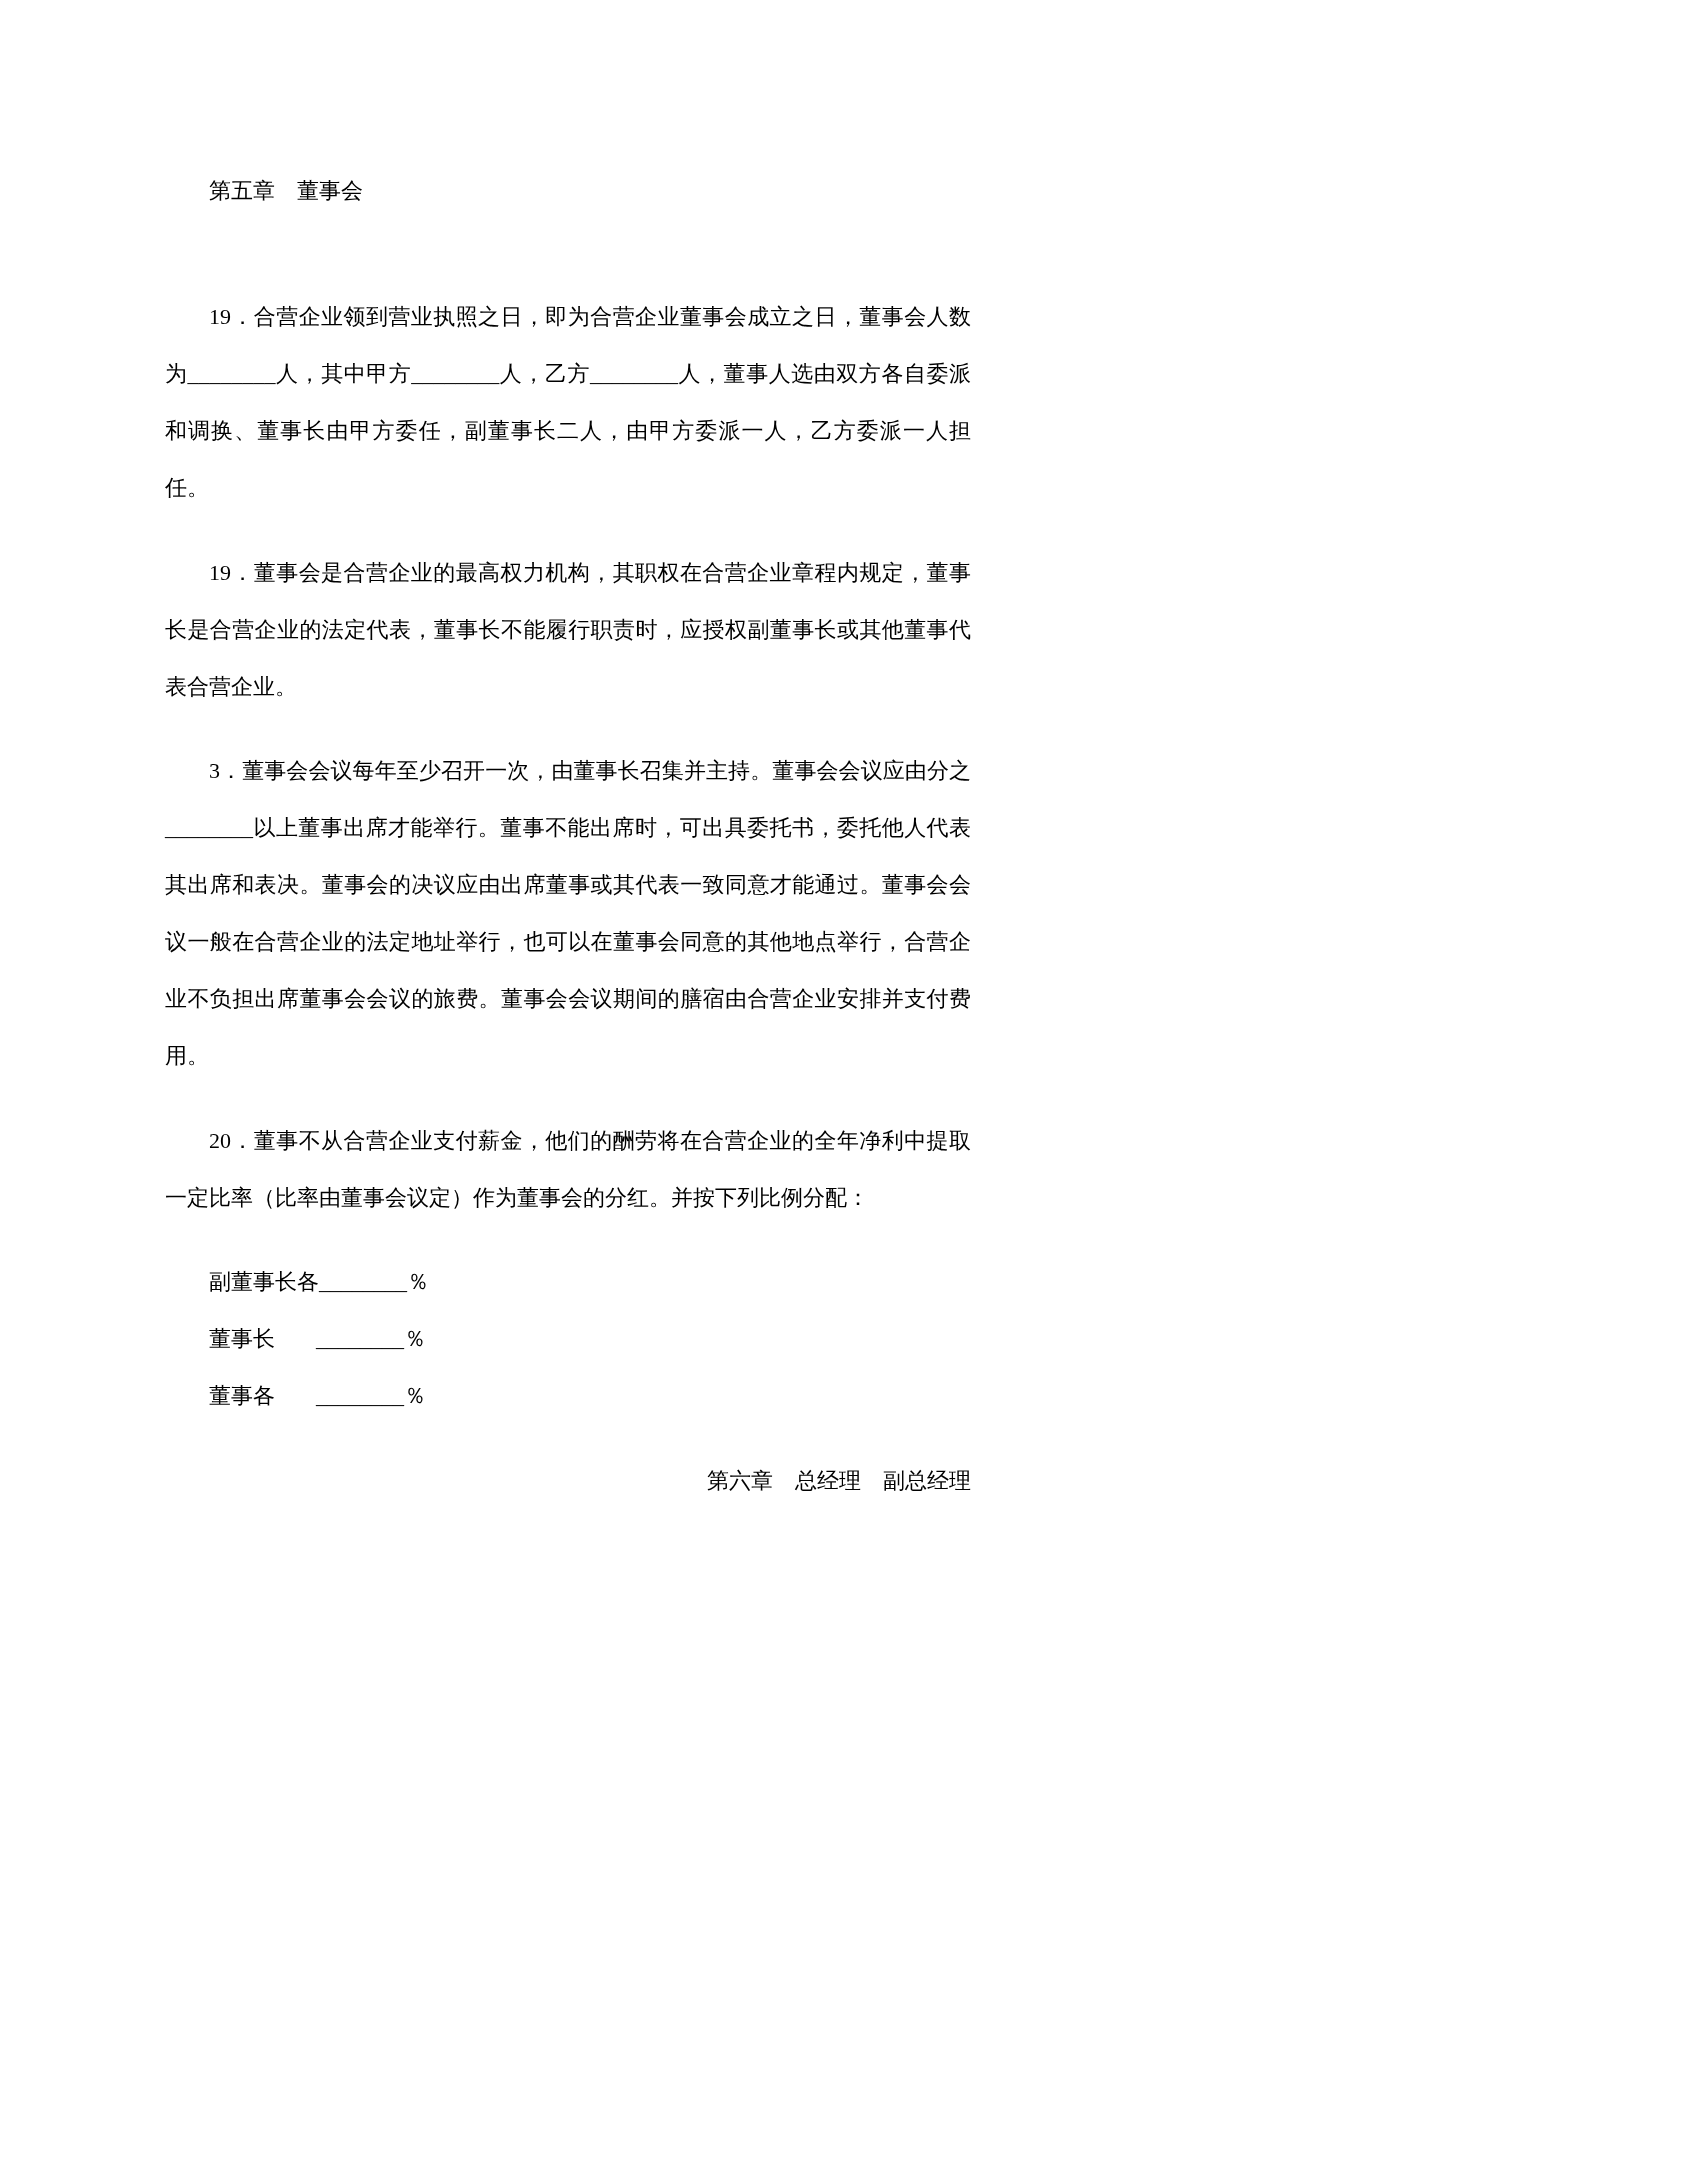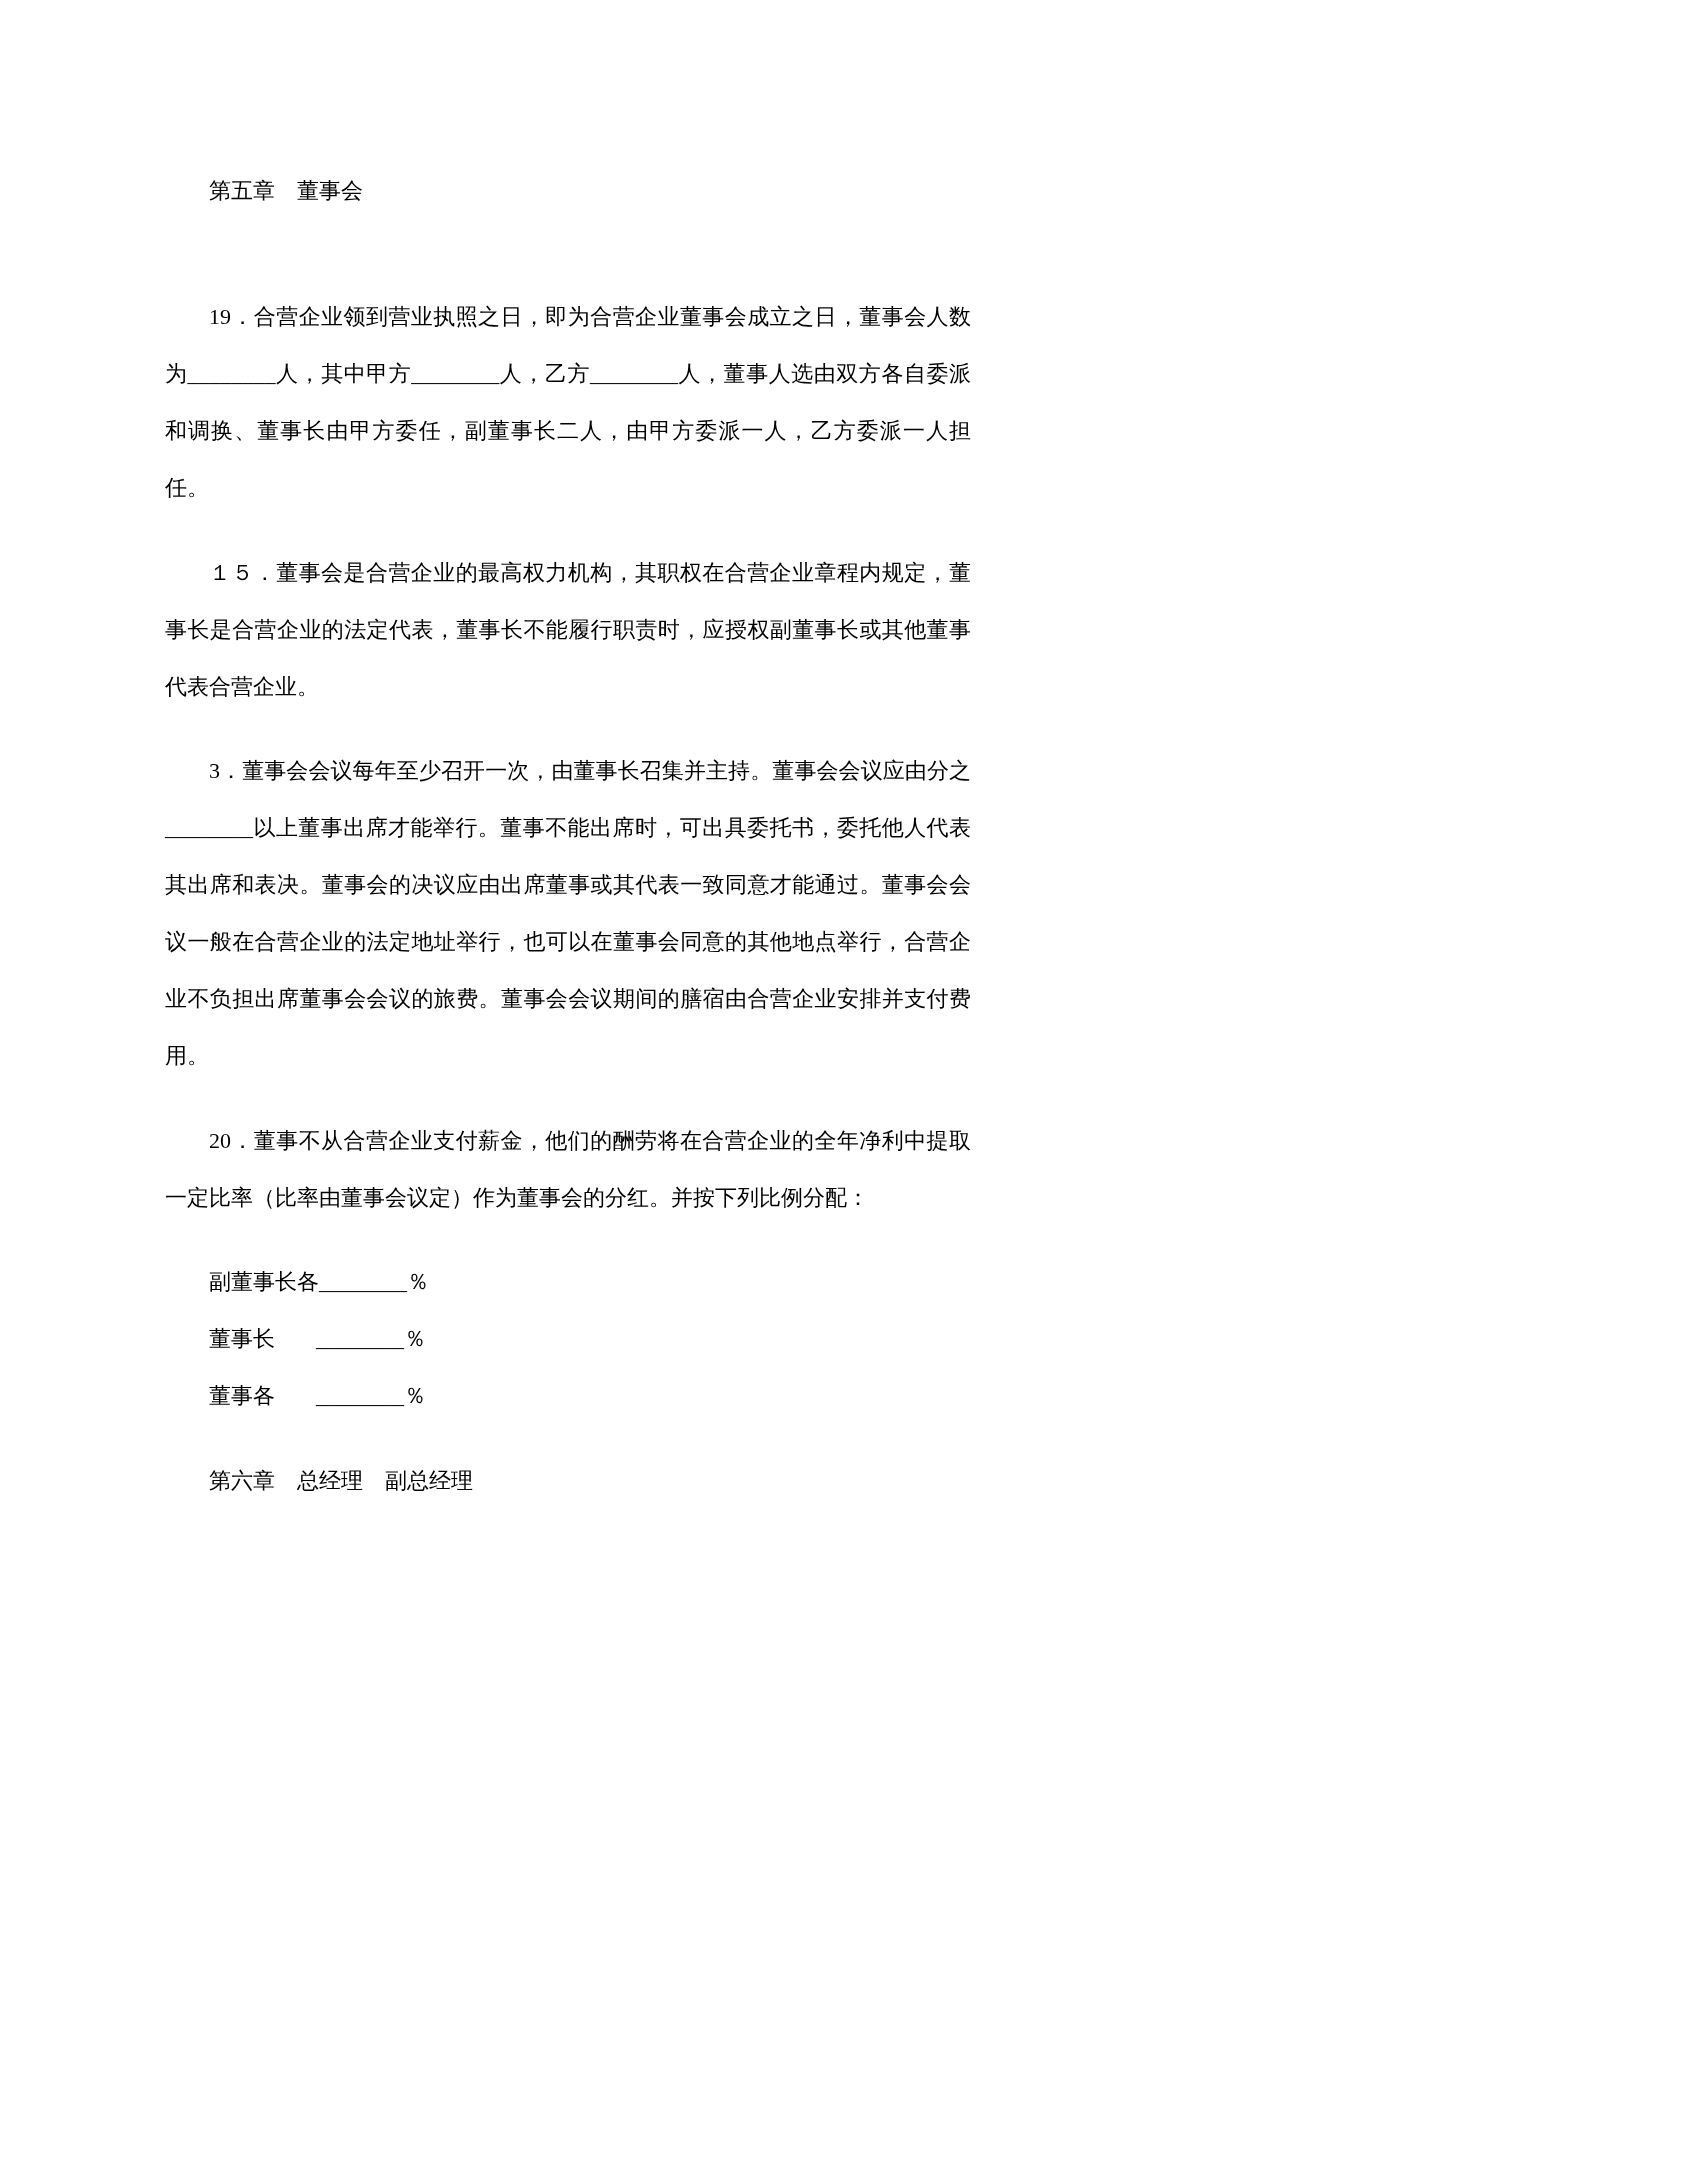--- a/index.html
+++ b/index.html
@@ -30,20 +30,21 @@
   .chapter-title {
     font-weight: normal;
     text-indent: 2em;
     white-space: pre-wrap;
   }
   .chapter-title.ch5 {
     margin-bottom: 69px;
   }
   .chapter-title.ch6 {
     margin-top: 27.5px;
+    text-align: right;
   }
   .para {
     text-align: justify;
     text-indent: 2em;
     margin-bottom: 27.5px;
     word-break: break-all;
   }
   .alloc {
     margin-top: 0;
     margin-bottom: 27.5px;
@@ -62,21 +63,21 @@
 </head>
 <body>
 
 <div class="page">
   <div class="content">
 
     <p class="chapter-title ch5">第五章　董事会</p>
 
     <p class="para">19．合营企业领到营业执照之日，即为合营企业董事会成立之日，董事会人数为________人，其中甲方________人，乙方________人，董事人选由双方各自委派和调换、董事长由甲方委任，副董事长二人，由甲方委派一人，乙方委派一人担任。</p>
 
-    <p class="para">１５．董事会是合营企业的最高权力机构，其职权在合营企业章程内规定，董事长是合营企业的法定代表，董事长不能履行职责时，应授权副董事长或其他董事代表合营企业。</p>
+    <p class="para">19．董事会是合营企业的最高权力机构，其职权在合营企业章程内规定，董事长是合营企业的法定代表，董事长不能履行职责时，应授权副董事长或其他董事代表合营企业。</p>
 
     <p class="para">3．董事会会议每年至少召开一次，由董事长召集并主持。董事会会议应由分之________以上董事出席才能举行。董事不能出席时，可出具委托书，委托他人代表其出席和表决。董事会的决议应由出席董事或其代表一致同意才能通过。董事会会议一般在合营企业的法定地址举行，也可以在董事会同意的其他地点举行，合营企业不负担出席董事会会议的旅费。董事会会议期间的膳宿由合营企业安排并支付费用。</p>
 
     <p class="para">20．董事不从合营企业支付薪金，他们的酬劳将在合营企业的全年净利中提取一定比率（比率由董事会议定）作为董事会的分红。并按下列比例分配：</p>
 
     <div class="alloc">
       <p class="alloc-line">
         <span class="alloc-label">副董事长各</span><span class="alloc-blank">________</span><span class="alloc-unit">％</span>
       </p>
       <p class="alloc-line">

